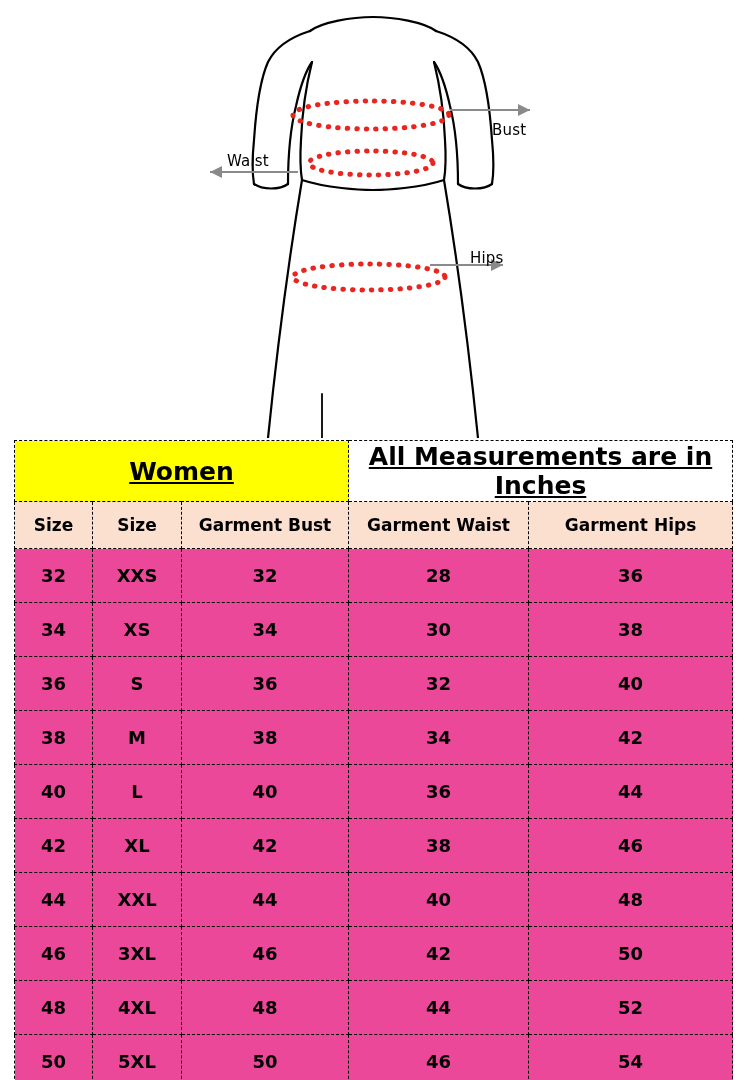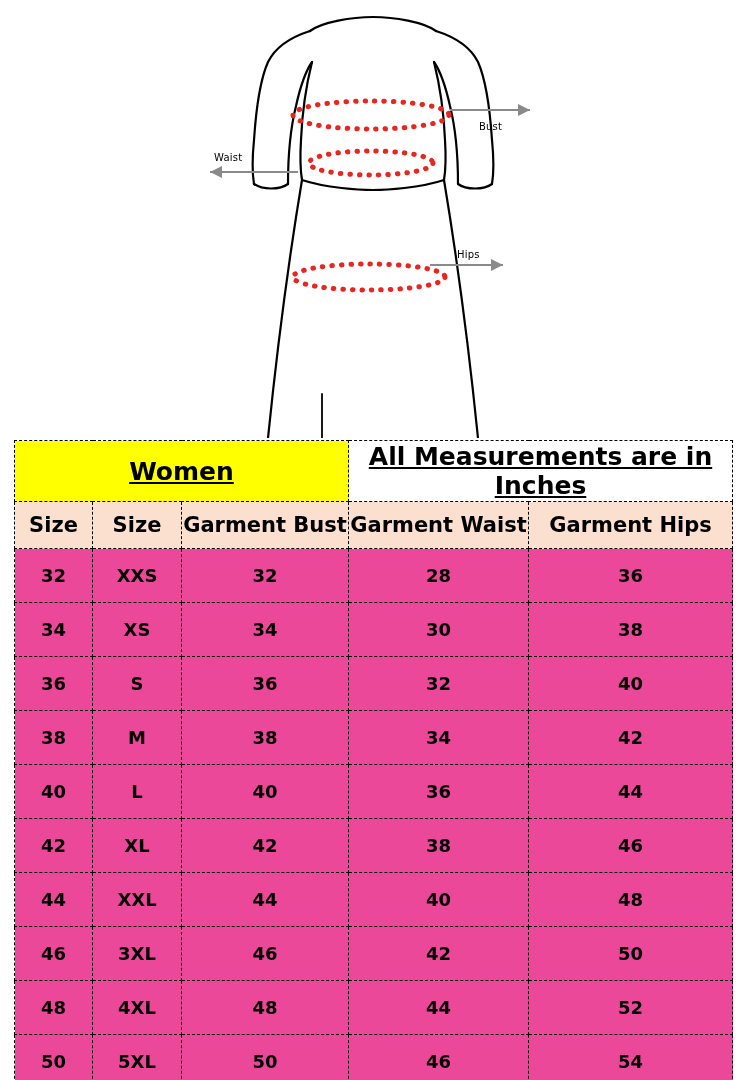--- a/index.html
+++ b/index.html
@@ -27,23 +27,24 @@
     width: 746px;
     height: 438px;
     background: #ffffff;
   }
   .figure svg {
     display: block;
   }
   .fig-label {
     position: absolute;
     font-family: "DejaVu Sans", sans-serif;
-    font-size: 10px;
+    font-size: 15px;
     color: #000000;
     letter-spacing: .2px;
+    margin-left: 13px;
   }
   .lbl-bust { left: 479px; top: 121px; }
   .lbl-waist { left: 214px; top: 152px; }
   .lbl-hips { left: 457px; top: 249px; text-align: right; }
 
   
   .table-wrap {
     position: absolute;
     left: 14px;
     top: 440px;
@@ -70,21 +71,21 @@
     background: #ffff00;
   }
   .cell-measure {
     background: #ffffff;
     font-size: 18px;
     margin-left: 10px;
   }
   .row-head td {
     height: 44px;
     background: #fbe0d0;
-    font-size: 21px;
+    font-size: 17px;
   }
   .row-data td {
     height: 51px;
     background: #ec4899;
     font-size: 18px;
   }
 
   col.c1 { width: 78px; }
   col.c2 { width: 89px; }
   col.c3 { width: 167px; }

